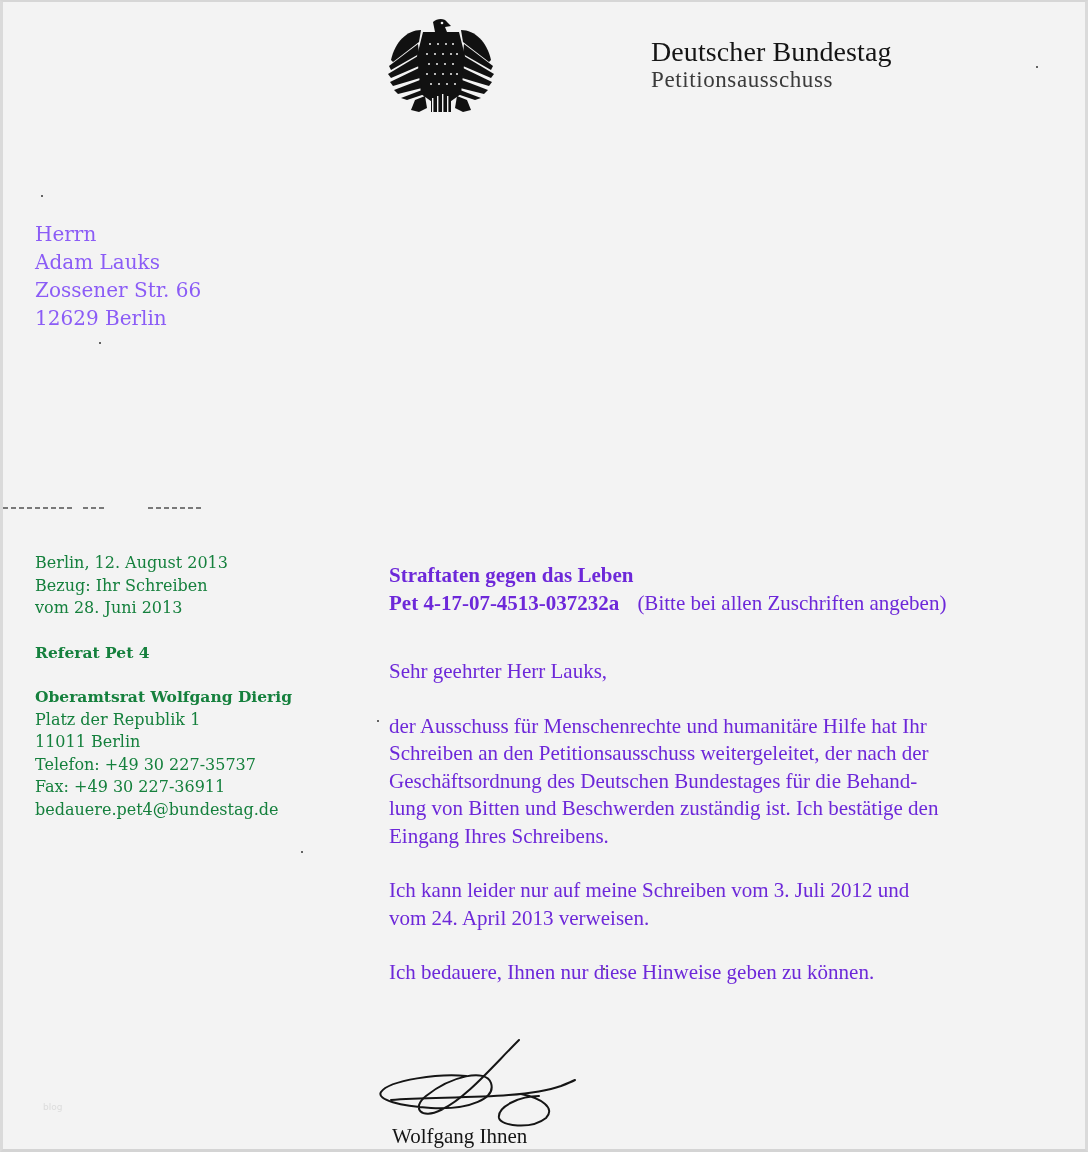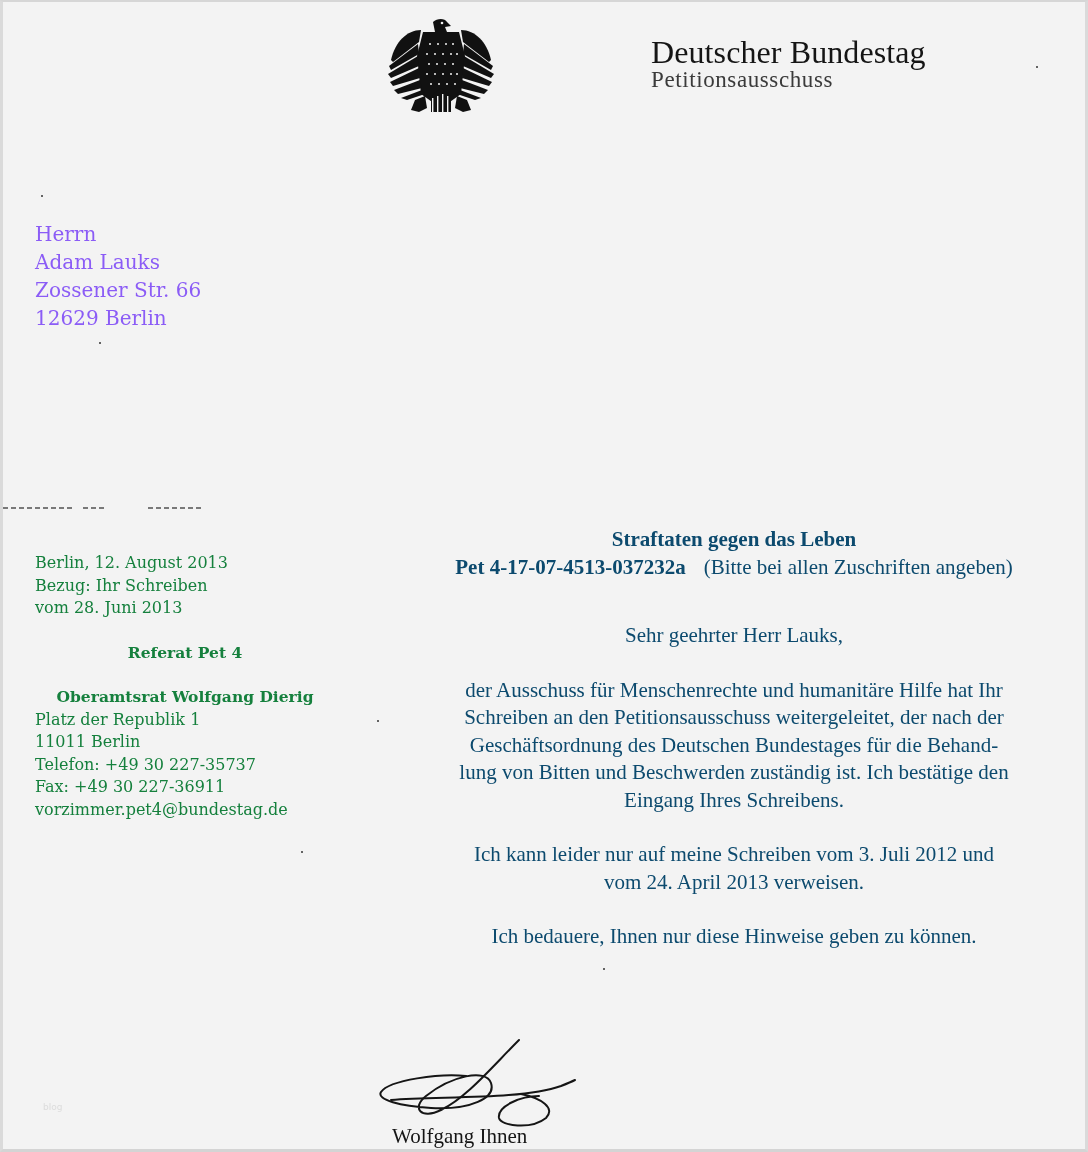--- a/index.html
+++ b/index.html
@@ -25,21 +25,21 @@
     }
     .abs { position: absolute; }
 
     
     .eagle {
       left: 382px; top: 14px; width: 112px; height: 100px;
     }
     .org-title {
       left: 648px; top: 36px;
       font-family: "Liberation Serif", serif;
-      font-size: 32px; line-height: 28px; color: #151515;
+      font-size: 28px; line-height: 28px; color: #151515;
       letter-spacing: 0.1px;
     }
     .org-sub {
       left: 648px; top: 64px;
       font-family: Liberation Serif, serif;
       font-size: 23px; line-height: 28px; color: #3a3a3a;
       letter-spacing: 0.6px;
     }
 
     
@@ -61,27 +61,27 @@
 
     
     .sidebar {
       left: 32px; top: 550px;
       font-family: "DejaVu Serif", serif;
       font-size: 16px; line-height: 22.5px; color: #15803d;
       width: 300px;
     }
     .sidebar .line { white-space: nowrap; }
     .sidebar .gap { height: 22px; }
-    .sidebar .bold { font-weight: bold; font-size: 15.5px; text-align: center; }
+    .sidebar .bold { font-weight: bold; font-size: 15.5px; }
 
     
     .body {
-      left: 386px; top: 524px; width: 690px;
+      left: 386px; top: 560px; width: 690px;
       font-family: "Liberation Serif", serif;
-      font-size: 21px; line-height: 27.5px; color: #0c4a6e; text-align: center;
+      font-size: 21px; line-height: 27.5px; color: #6d28d9;
     }
     .subject-title {
       font-weight: bold; font-size: 21px; white-space: nowrap;
     }
     .subject-ref { white-space: nowrap; }
     .subject-ref .ref-num { font-weight: bold; }
     .subject-ref .ref-note { margin-left: 18px; }
     .salutation { margin-top: 41px; white-space: nowrap; }
     .para { margin-top: 27px; }
     .para .l { white-space: nowrap; display: block; }
@@ -186,21 +186,21 @@
     <div class="line">Bezug: Ihr Schreiben</div>
     <div class="line">vom 28. Juni 2013</div>
     <div class="gap"></div>
     <div class="line bold">Referat Pet 4</div>
     <div class="gap"></div>
     <div class="line bold">Oberamtsrat Wolfgang Dierig</div>
     <div class="line">Platz der Republik 1</div>
     <div class="line">11011 Berlin</div>
     <div class="line">Telefon: +49 30 227-35737</div>
     <div class="line">Fax: +49 30 227-36911</div>
-    <div class="line">vorzimmer.pet4@bundestag.de</div>
+    <div class="line">bedauere.pet4@bundestag.de</div>
   </div>
 
   <div class="abs body">
     <div class="subject-title">Straftaten gegen das Leben</div>
     <div class="subject-ref">
       <span class="ref-num">Pet 4-17-07-4513-037232a</span><span class="ref-note">(Bitte bei allen Zuschriften angeben)</span>
     </div>
 
     <div class="salutation">Sehr geehrter Herr Lauks,</div>
 

